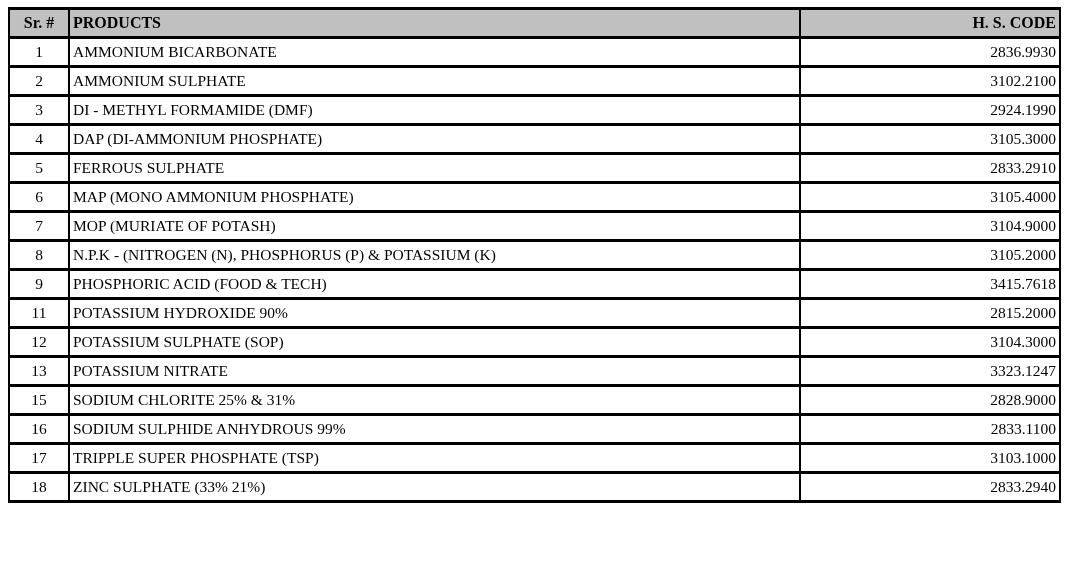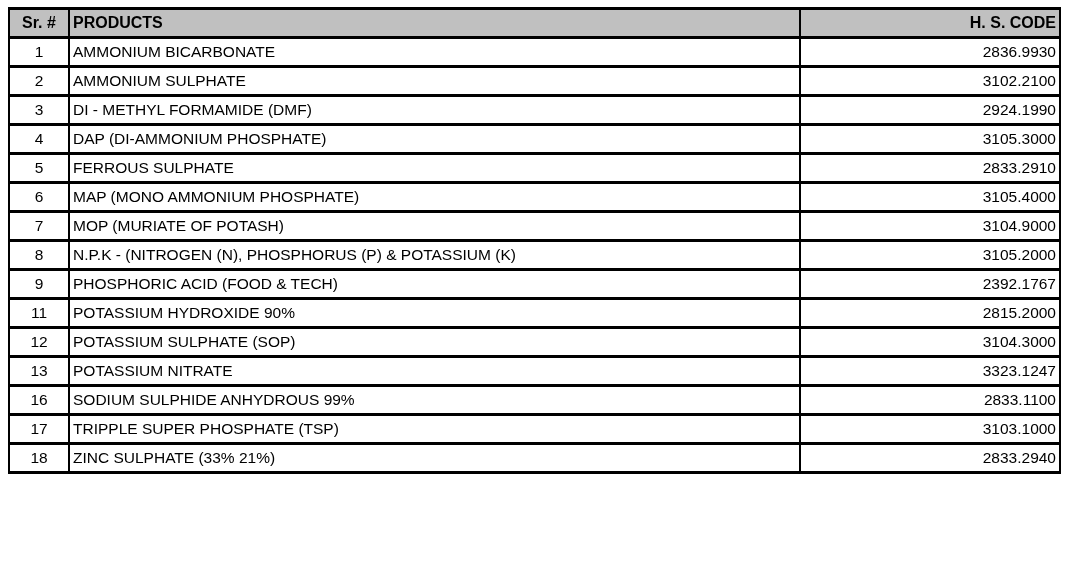--- a/index.html
+++ b/index.html
@@ -11,21 +11,21 @@
     margin: 0;
     padding: 0;
     background: #ffffff;
   }
   .page {
     width: 1067px;
     height: 568px;
     box-sizing: border-box;
     padding: 7px 6px 2px 8px;
     background: #ffffff;
-    font-family: Liberation Sans, sans-serif;
+    font-family: Liberation Serif, serif;
   }
   table.products-table {
     border-collapse: collapse;
     width: 100%;
     table-layout: fixed;
   }
   .products-table th,
   .products-table td {
     border: 2px solid var(--border-color);
     border-top-width: 3px;
@@ -97,36 +97,41 @@
         <td class="col-code">3104.9000</td>
       </tr>
         <tr>
         <td class="col-serial">8</td>
         <td class="col-product">N.P.K - (NITROGEN (N), PHOSPHORUS (P) &amp; POTASSIUM (K)</td>
         <td class="col-code">3105.2000</td>
       </tr>
         <tr>
         <td class="col-serial">9</td>
         <td class="col-product">PHOSPHORIC ACID (FOOD &amp; TECH)</td>
-        <td class="col-code">2392.1767</td>
+        <td class="col-code">3415.7618</td>
       </tr>
         <tr>
         <td class="col-serial">11</td>
         <td class="col-product">POTASSIUM HYDROXIDE 90%</td>
         <td class="col-code">2815.2000</td>
       </tr>
         <tr>
         <td class="col-serial">12</td>
         <td class="col-product">POTASSIUM SULPHATE (SOP)</td>
         <td class="col-code">3104.3000</td>
       </tr>
         <tr>
         <td class="col-serial">13</td>
         <td class="col-product">POTASSIUM NITRATE</td>
         <td class="col-code">3323.1247</td>
+      </tr>
+        <tr>
+        <td class="col-serial">15</td>
+        <td class="col-product">SODIUM CHLORITE 25% &amp; 31%</td>
+        <td class="col-code">2828.9000</td>
       </tr>
         <tr>
         <td class="col-serial">16</td>
         <td class="col-product">SODIUM SULPHIDE ANHYDROUS 99%</td>
         <td class="col-code">2833.1100</td>
       </tr>
         <tr>
         <td class="col-serial">17</td>
         <td class="col-product">TRIPPLE SUPER PHOSPHATE (TSP)</td>
         <td class="col-code">3103.1000</td>

